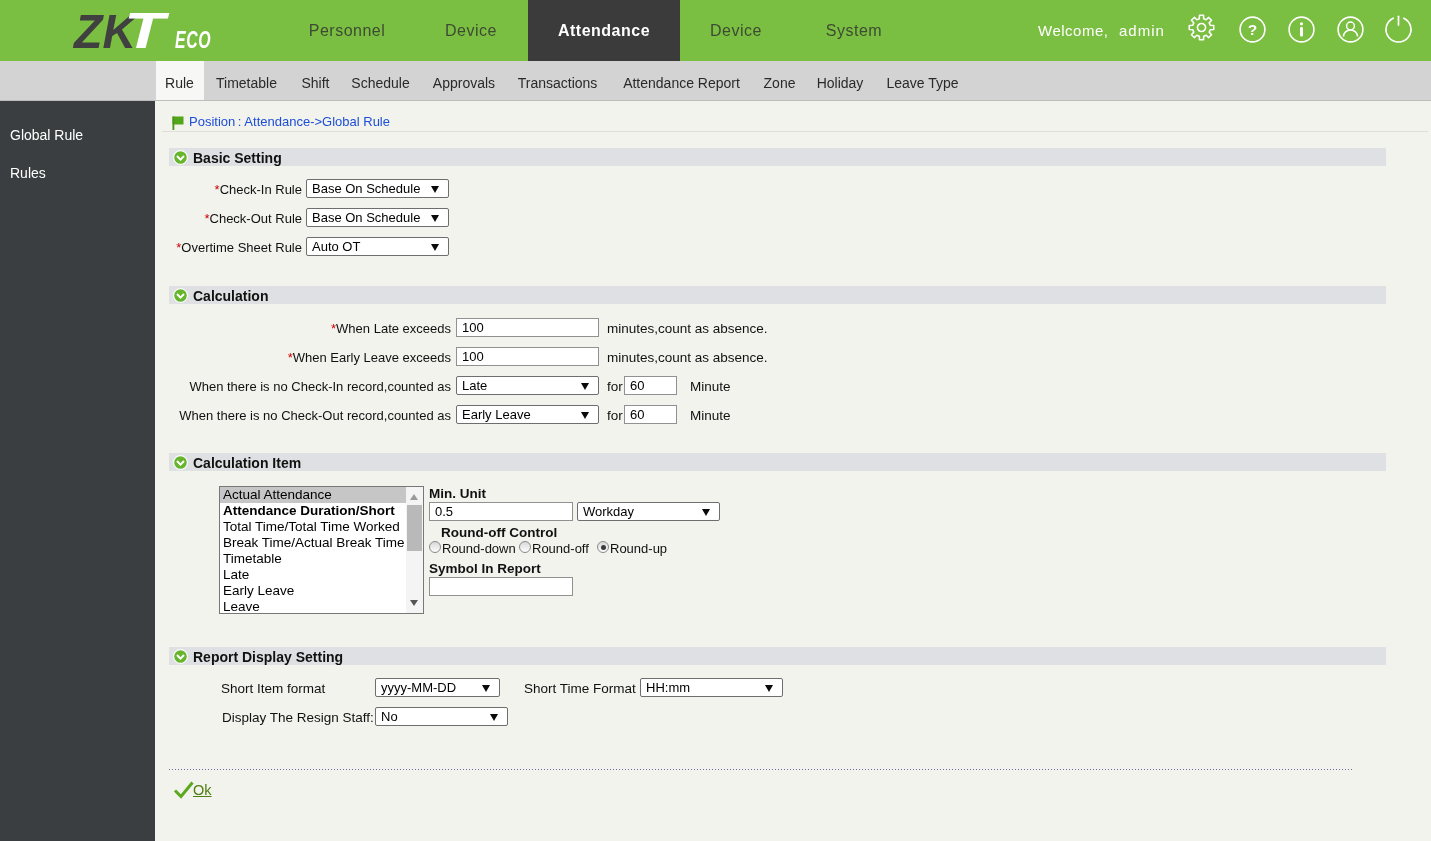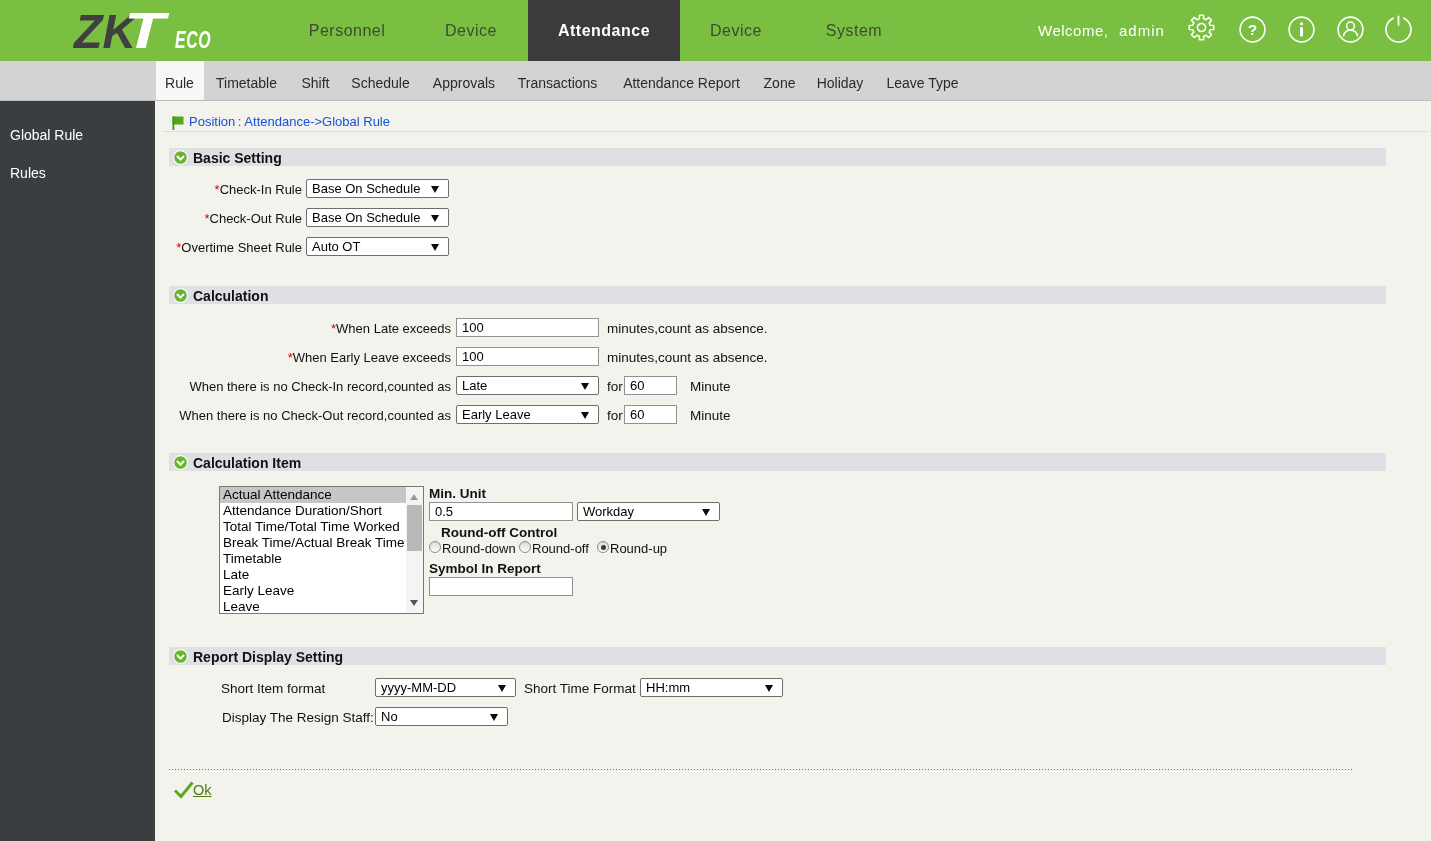--- a/index.html
+++ b/index.html
@@ -140,21 +140,21 @@
 
 <div class="secbar" style="top:453px;"></div>
 <svg class="gc" style="top:454.5px;" width="15" height="15" viewBox="0 0 15 15">
     <circle cx="7.5" cy="7.5" r="6.9" fill="#67b52f" stroke="#fdfdfd" stroke-width="1.2"></circle>
     <polyline points="4,6 7.5,9.6 11,6" fill="none" stroke="#fff" stroke-width="2"></polyline>
   </svg>
 <div class="sectitle" style="top:455px;">Calculation Item</div>
 
 <div class="abs" style="left:219px; top:486px; width:205px; height:128px; background:#fff; border:1px solid #787878; font-size:13.5px; color:#000;">
   <div style="padding-left:3px; line-height:16px; background:#c6c6c6;">Actual Attendance</div>
-  <div style="padding-left:3px; line-height:16px;">Attendance Duration/Short</div>
+  <div style="padding-left:3px; line-height:16px;font-weight:bold;">Attendance Duration/Short</div>
   <div style="padding-left:3px; line-height:16px;">Total Time/Total Time Worked</div>
   <div style="padding-left:3px; line-height:16px;">Break Time/Actual Break Time</div>
   <div style="padding-left:3px; line-height:16px;">Timetable</div>
   <div style="padding-left:3px; line-height:16px;">Late</div>
   <div style="padding-left:3px; line-height:16px;">Early Leave</div>
   <div style="padding-left:3px; line-height:16px;">Leave</div>
 
   <div style="position:absolute; right:0; top:0; width:17px; height:126px; background:#f4f4f4;">
     <div style="position:absolute; left:4px; top:7px; width:0; height:0; border-left:4.5px solid transparent; border-right:4.5px solid transparent; border-bottom:6px solid #9a9a9a;"></div>
     <div style="position:absolute; left:1px; top:18px; width:15px; height:46px; background:#b9b9b9;"></div>
@@ -176,21 +176,21 @@
 <div class="inp" style="left:429px; top:577px; width:144px;"></div>
 
 <div class="secbar" style="top:647px;"></div>
 <svg class="gc" style="top:648.5px;" width="15" height="15" viewBox="0 0 15 15">
     <circle cx="7.5" cy="7.5" r="6.9" fill="#67b52f" stroke="#fdfdfd" stroke-width="1.2"></circle>
     <polyline points="4,6 7.5,9.6 11,6" fill="none" stroke="#fff" stroke-width="2"></polyline>
   </svg>
 <div class="sectitle" style="top:649px;">Report Display Setting</div>
 
 <div class="llbl" style="left:221px; top:681px;">Short Item format</div>
-<div class="sel" style="left:375px; top:678px; width:141px;">yyyy-MM-DD<span class="ar"></span></div>
+<div class="sel" style="left:375px; top:678px; width:125px;">yyyy-MM-DD<span class="ar"></span></div>
 <div class="llbl" style="left:524px; top:681px;">Short Time Format</div>
 <div class="sel" style="left:640px; top:678px; width:143px;">HH:mm<span class="ar"></span></div>
 <div class="llbl" style="left:222px; top:710px;">Display The Resign Staff:</div>
 <div class="sel" style="left:375px; top:707px; width:133px;">No<span class="ar"></span></div>
 
 <div class="abs" style="left:169px; top:769px; width:1183px; height:1px; background:repeating-linear-gradient(90deg,#6b6b9b 0 1px,rgba(0,0,0,0) 1px 3px);"></div>
 <svg class="abs" style="left:173px; top:780px;" width="22" height="20" viewBox="0 0 22 20">
   <path d="M2,10.5 L8,16.5 L19.5,2.5" fill="none" stroke="#5ca81f" stroke-width="3"></path>
 </svg>
 <div class="abs" style="left:193px; top:782px; font-size:14.5px; color:#4d7c0f; text-decoration:underline;">Ok</div>

